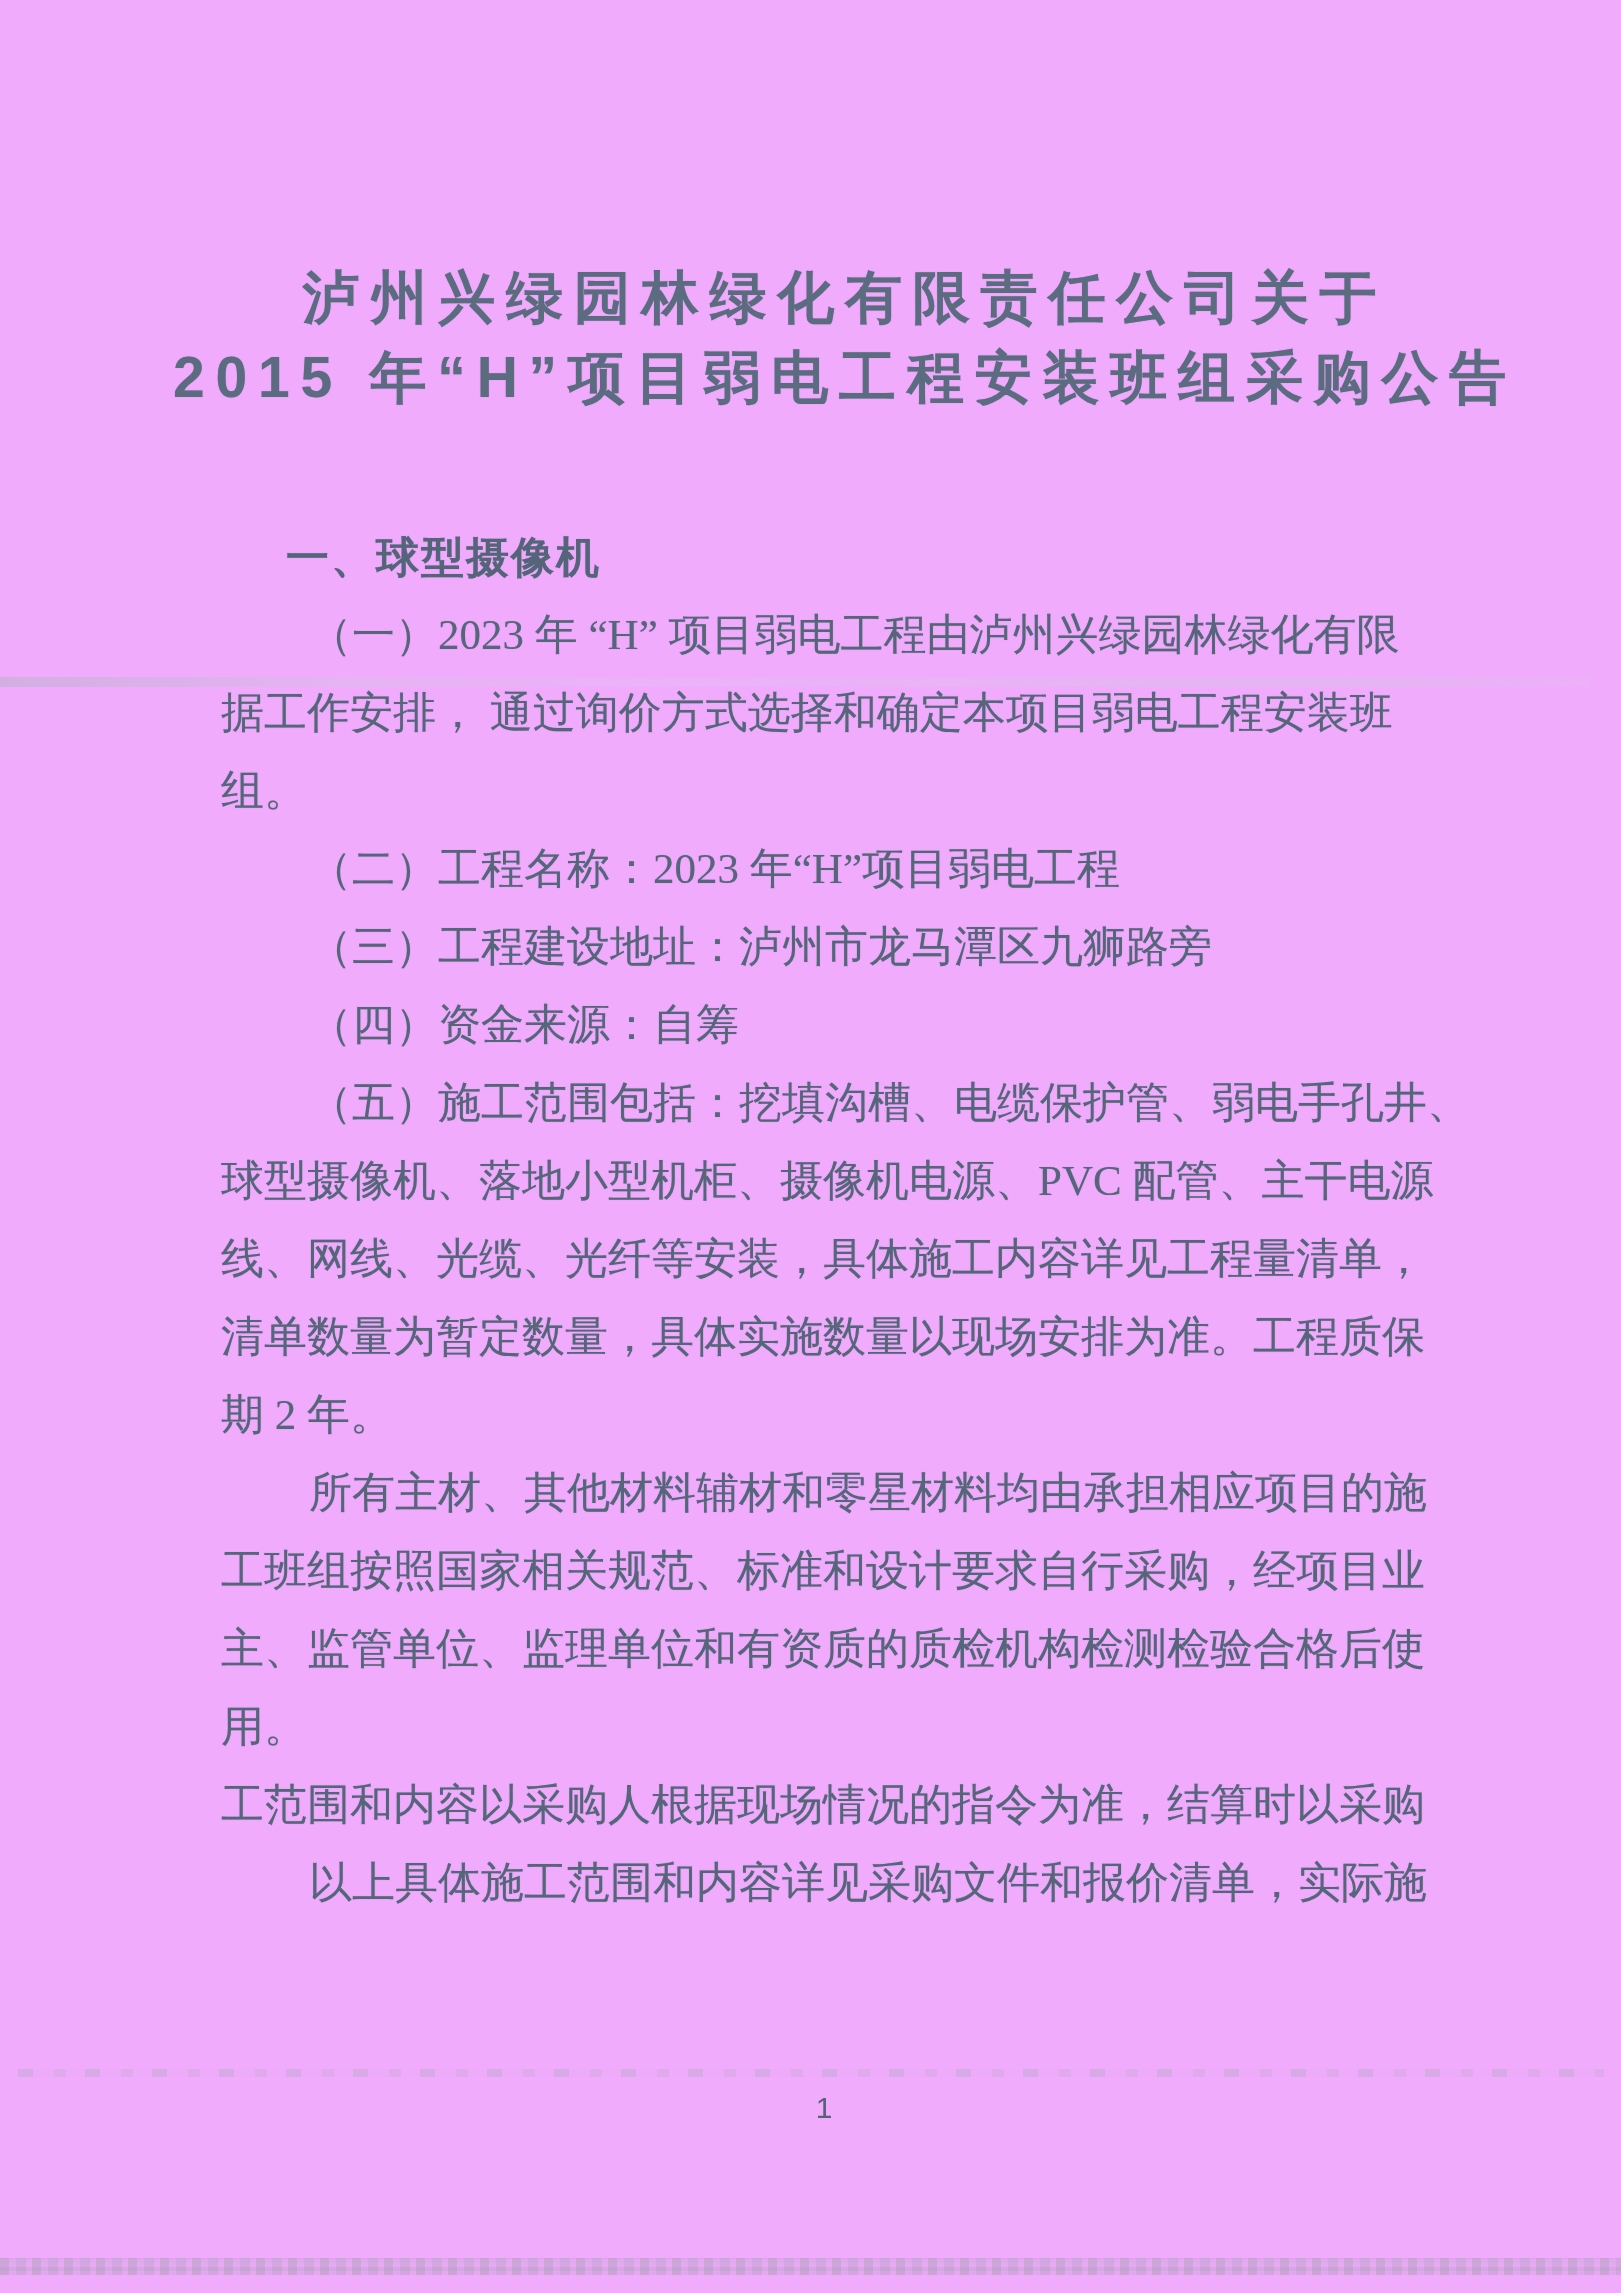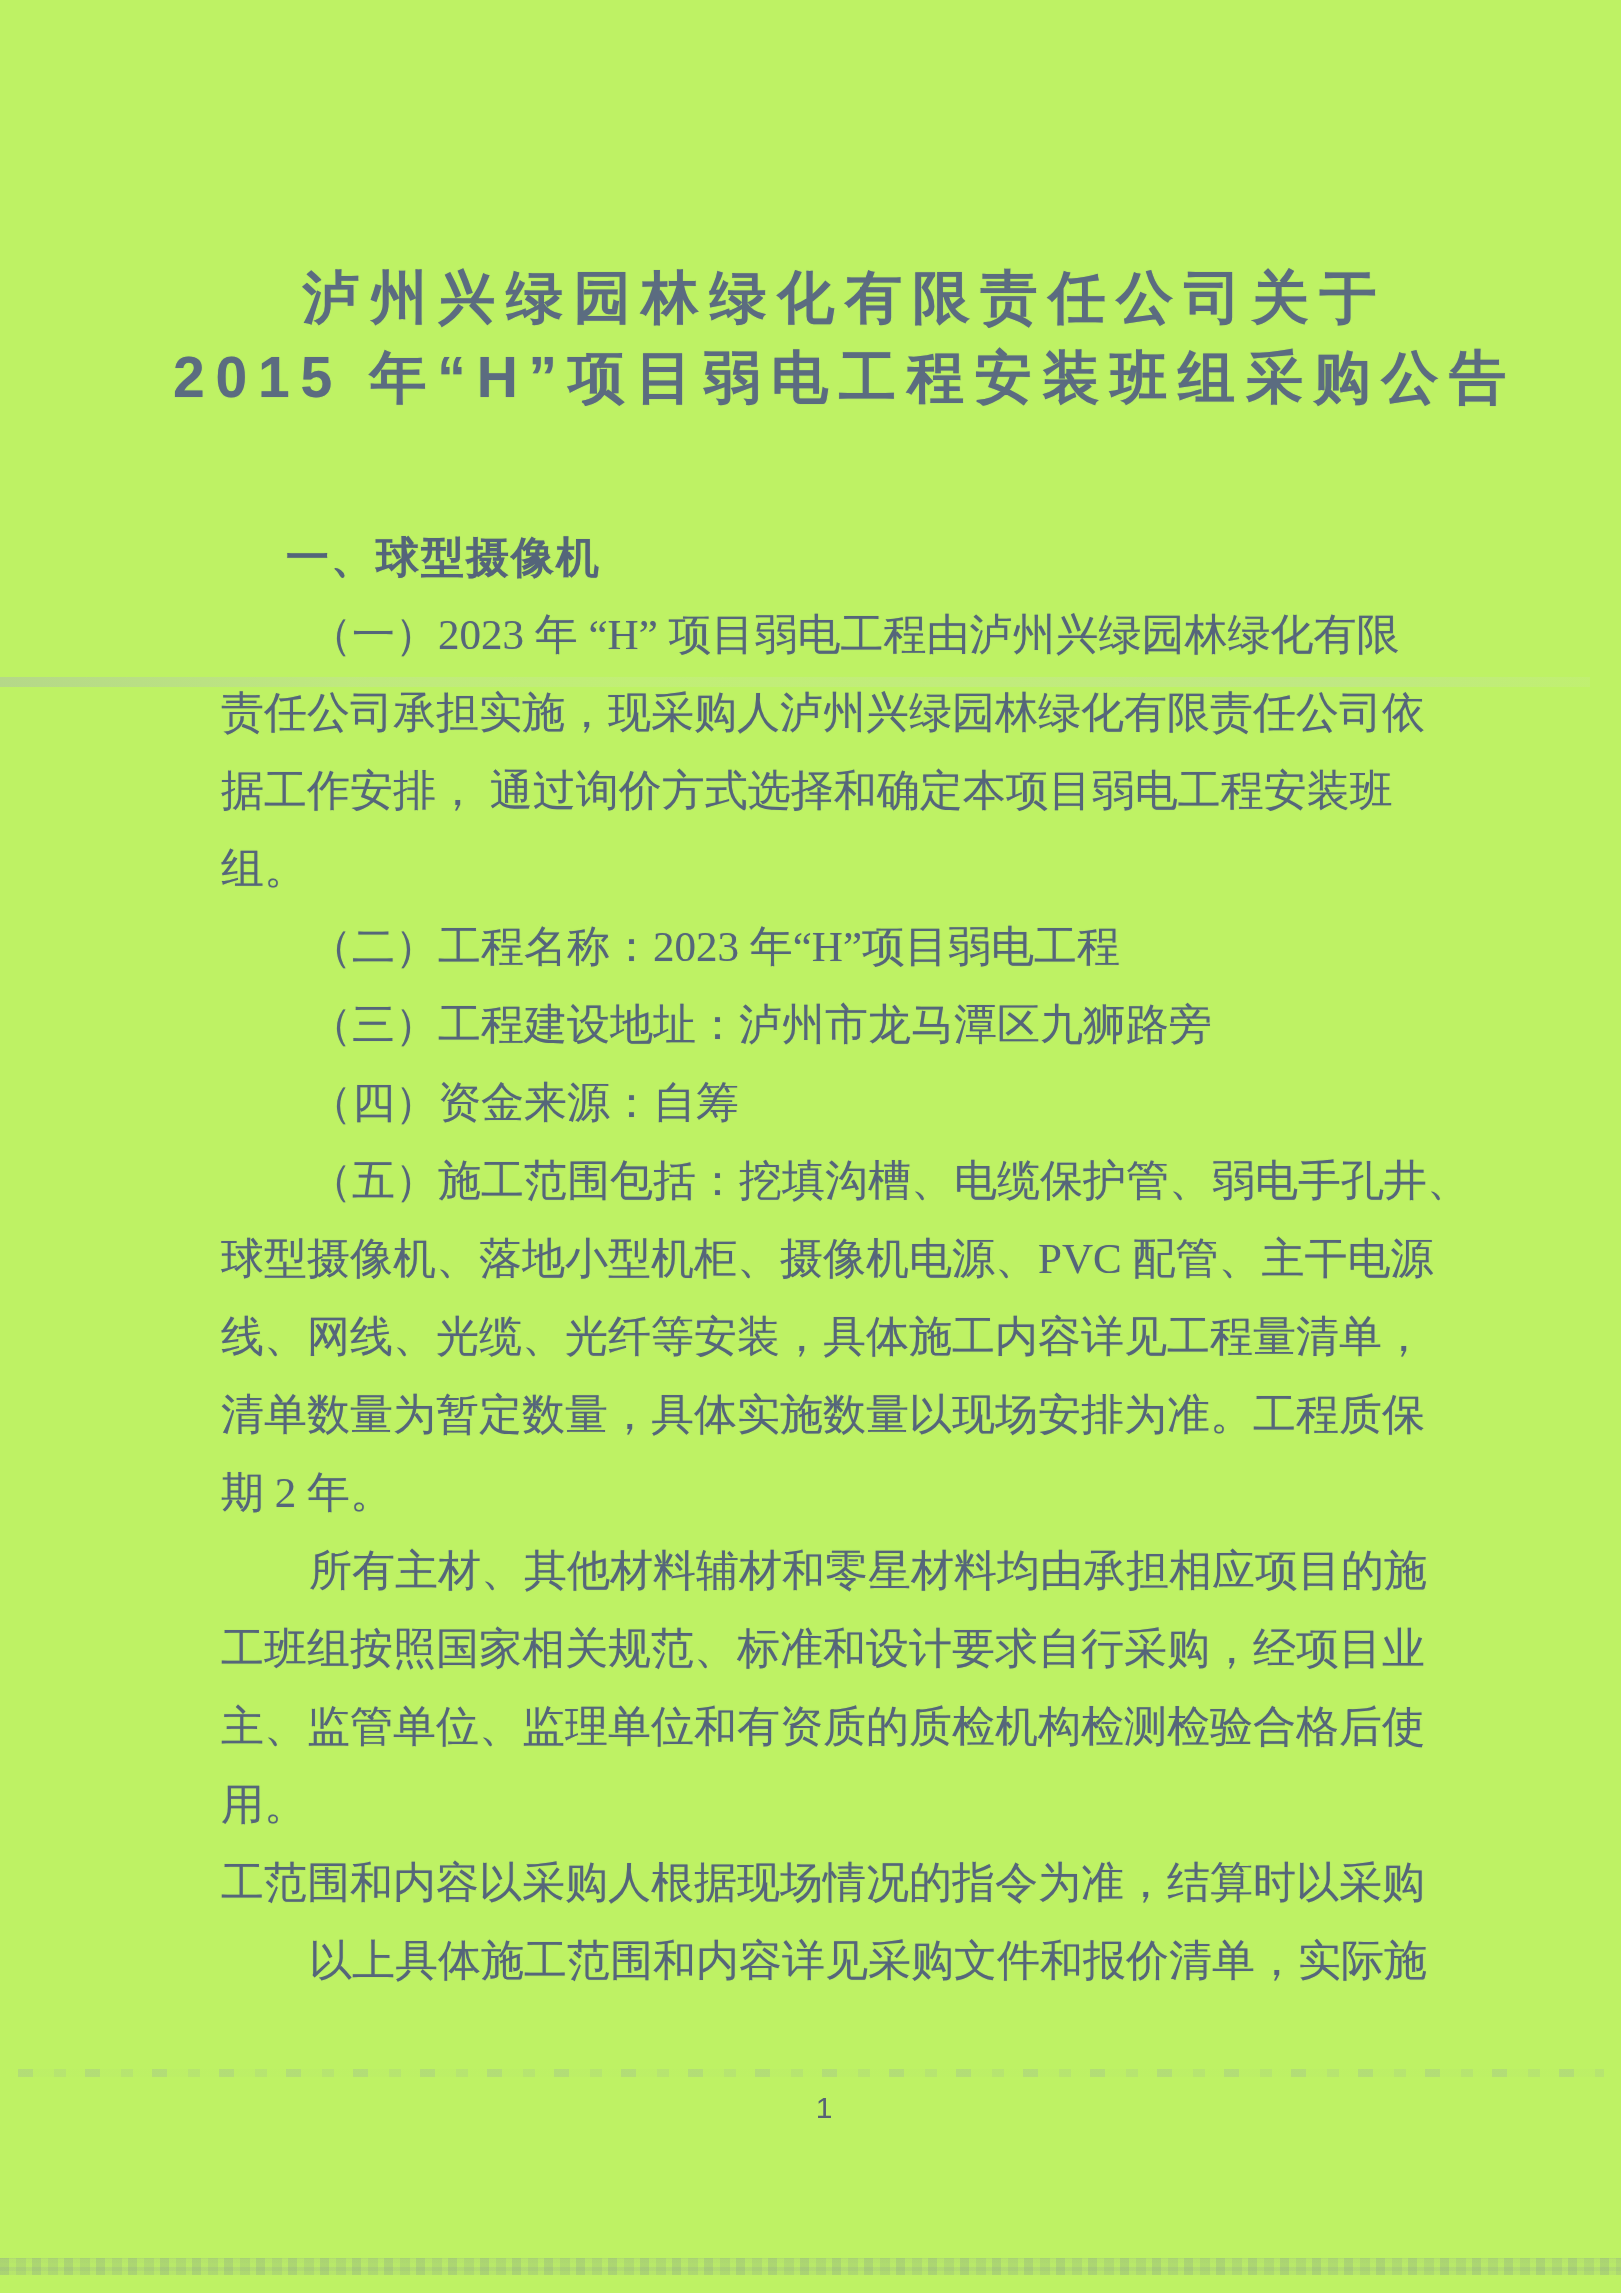--- a/index.html
+++ b/index.html
@@ -4,21 +4,21 @@
 <style>
   html, body {
     margin: 0;
     padding: 0;
     background: #ffffff;
   }
   .doc {
     position: relative;
     width: 1621px;
     height: 2294px;
-    background: #bef264;
+    background: #f0abfc;
     overflow: hidden;
     font-family: "Liberation Serif", serif;
   }
 
   
   .title-block {
     position: absolute;
     top: 257px;
     left: 0;
     width: 1621px;
@@ -132,21 +132,20 @@
   <div class="scan-line-top"></div>
 
   <div class="title-block">
     <div class="title-line">泸州兴绿园林绿化有限责任公司关于</div>
     <div class="title-line">2015 年“H”项目弱电工程安装班组采购公告</div>
   </div>
 
   <div class="body-block">
     <div class="line heading">一、球型摄像机</div>
     <div class="line indent2">（一）2023 年 “H” 项目弱电工程由泸州兴绿园林绿化有限</div>
-    <div class="line">责任公司承担实施，现采购人泸州兴绿园林绿化有限责任公司依</div>
     <div class="line">据工作安排， 通过询价方式选择和确定本项目弱电工程安装班</div>
     <div class="line">组。</div>
     <div class="line indent2">（二）工程名称：2023 年“H”项目弱电工程</div>
     <div class="line indent2">（三）工程建设地址：泸州市龙马潭区九狮路旁</div>
     <div class="line indent2">（四）资金来源：自筹</div>
     <div class="line indent2">（五）施工范围包括：挖填沟槽、电缆保护管、弱电手孔井、</div>
     <div class="line">球型摄像机、落地小型机柜、摄像机电源、PVC 配管、主干电源</div>
     <div class="line">线、网线、光缆、光纤等安装，具体施工内容详见工程量清单，</div>
     <div class="line">清单数量为暂定数量，具体实施数量以现场安排为准。工程质保</div>
     <div class="line">期 2 年。</div>

